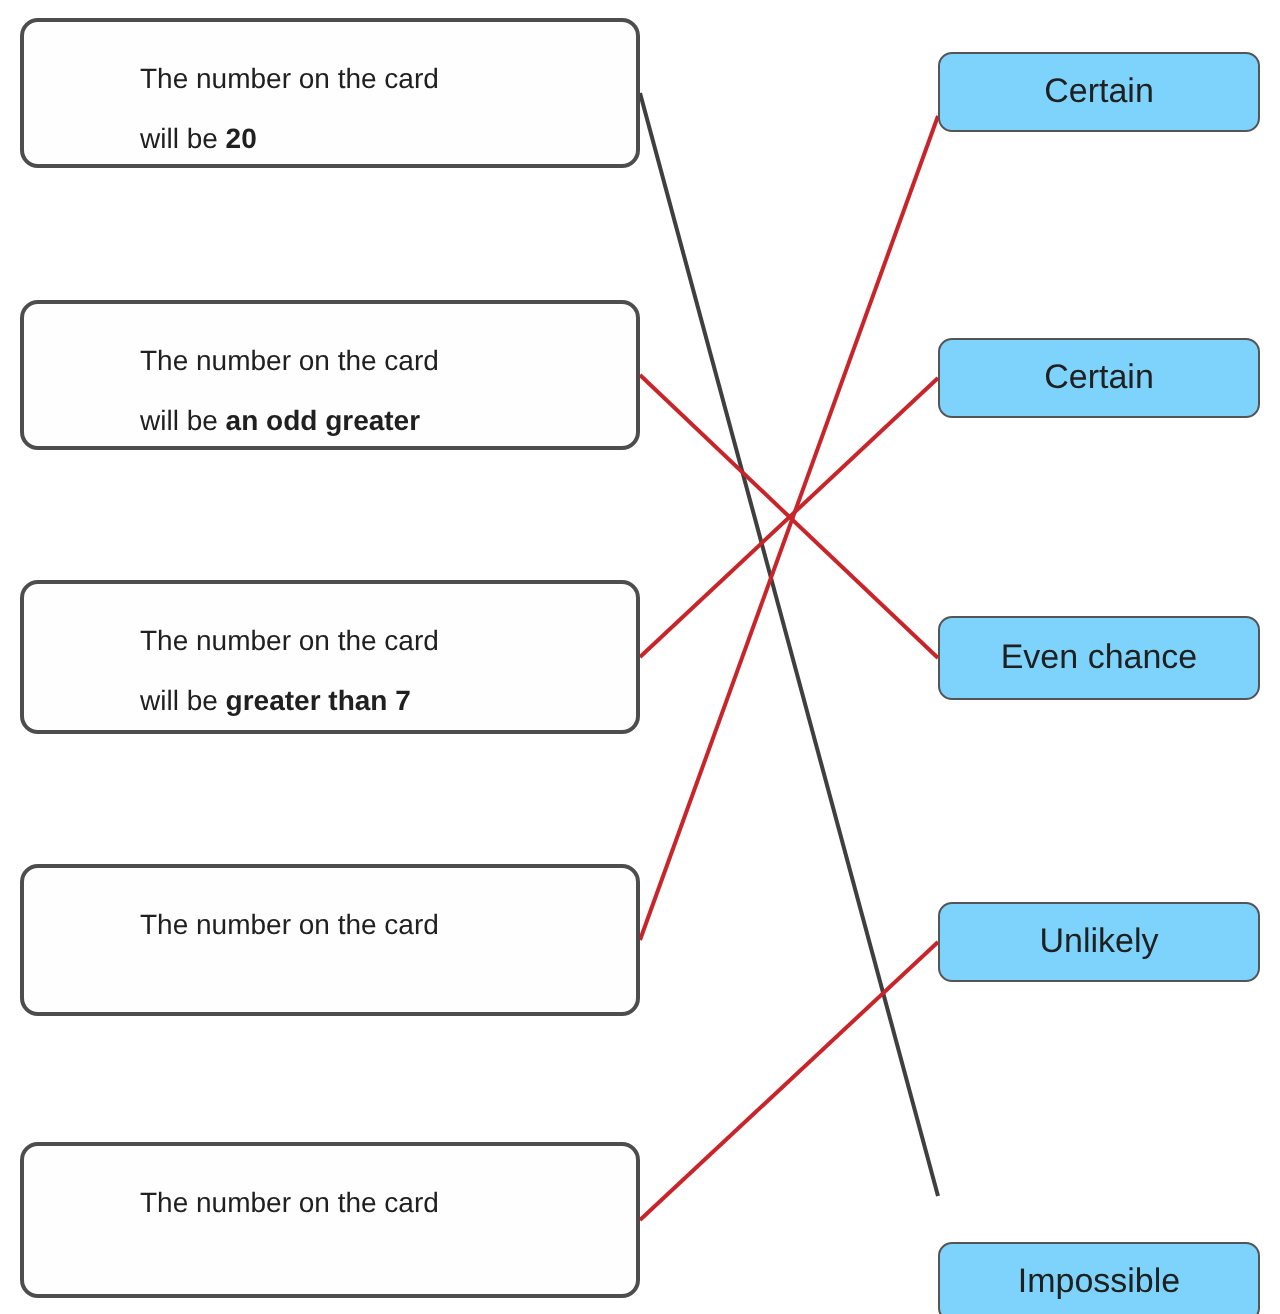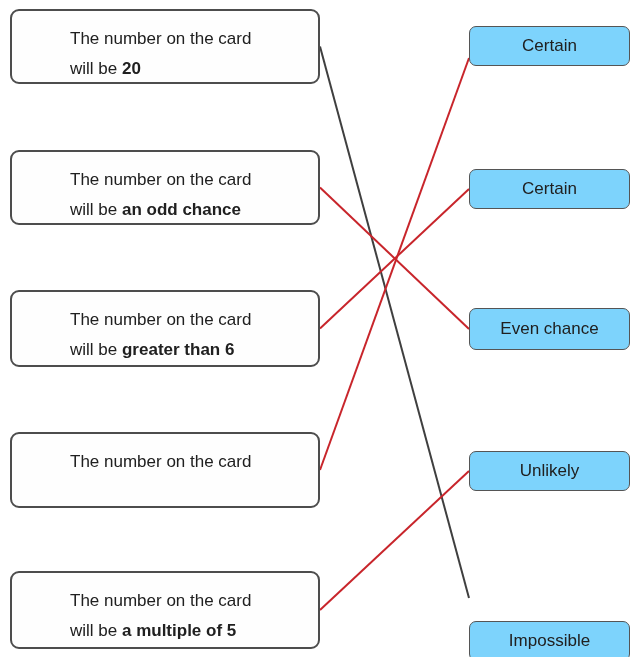--- a/index.html
+++ b/index.html
@@ -26,21 +26,21 @@
   .lbox {
     position: absolute;
     left: 10px;
     width: 310px;
     box-sizing: border-box;
     background: #fefefe;
     border: 2px solid #4d4d4d;
     border-radius: 9px;
     padding: 13px 10px 0 58px;
     color: #202020;
-    font-size: 17px;
+    font-size: 14px;
     line-height: 30px;
   }
   .rbox {
     position: absolute;
     left: 469px;
     width: 161px;
     height: 40px;
     box-sizing: border-box;
     background: #7dd3fc;
     border: 1.5px solid #555555;
@@ -66,35 +66,34 @@
       <line x1="320" y1="610" x2="469" y2="471" stroke="#c8252b" stroke-width="2"></line>
     </svg>
 
   <div class="lbox" id="L0" style="top:9px;height:75px">
     <div>The number on the card</div>
     <div><span>will be </span><span class="b">20</span></div>
   </div>
 
   <div class="lbox" id="L1" style="top:150px;height:75px">
     <div>The number on the card</div>
-    <div><span>will be </span><span class="b">an odd chance</span></div>
+    <div><span>will be </span><span class="b">an odd greater</span></div>
   </div>
 
   <div class="lbox" id="L2" style="top:290px;height:77px">
     <div>The number on the card</div>
-    <div><span>will be </span><span class="b">greater than 6</span></div>
+    <div><span>will be </span><span class="b">greater than 7</span></div>
   </div>
 
   <div class="lbox" id="L3" style="top:432px;height:76px">
     <div>The number on the card</div>
   </div>
 
   <div class="lbox" id="L4" style="top:571px;height:78px">
     <div>The number on the card</div>
-    <div><span>will be </span><span class="b">a multiple of 5</span></div>
   </div>
 
   <div class="rbox" id="R0" style="top:26px">
     <span>Certain</span>
   </div>
 
   <div class="rbox" id="R1" style="top:169px">
     <span>Certain</span>
   </div>
 

